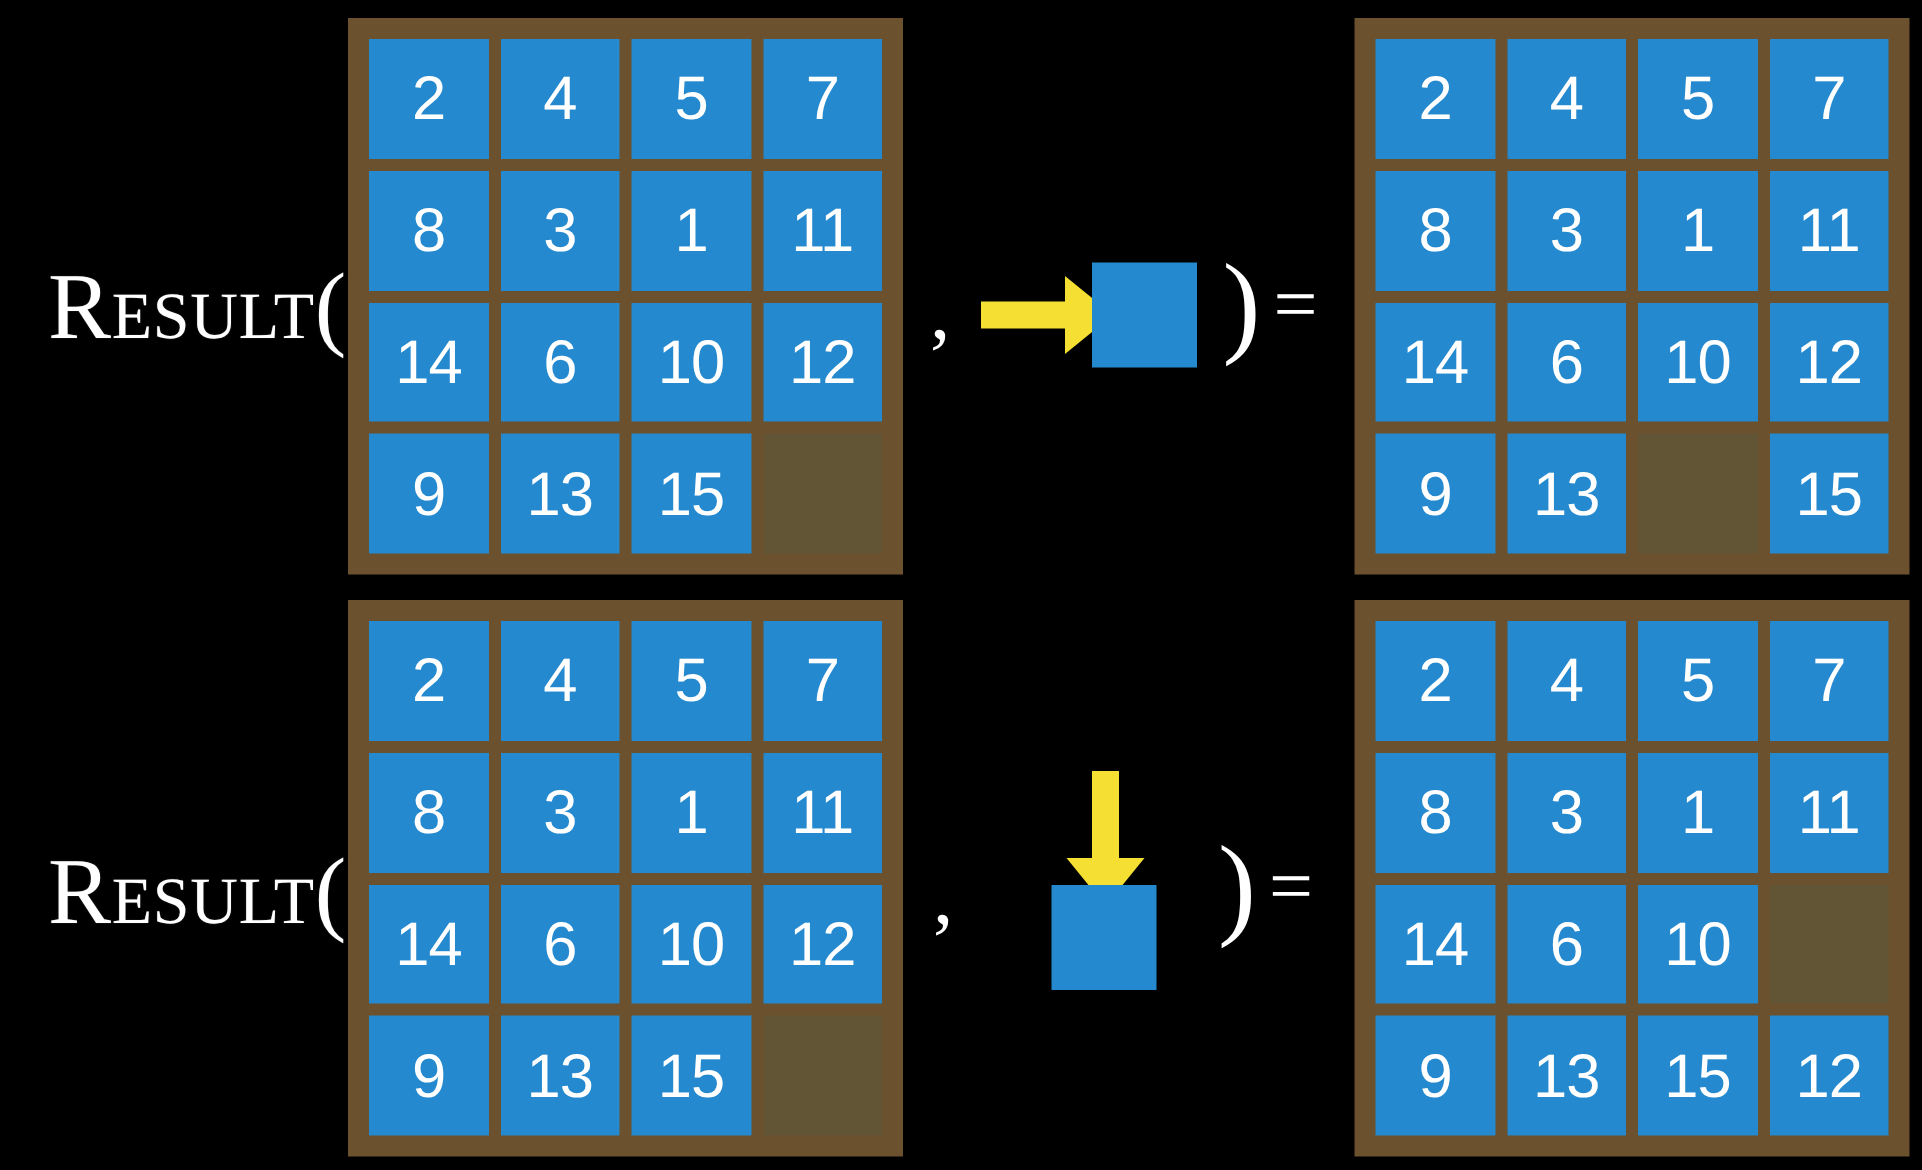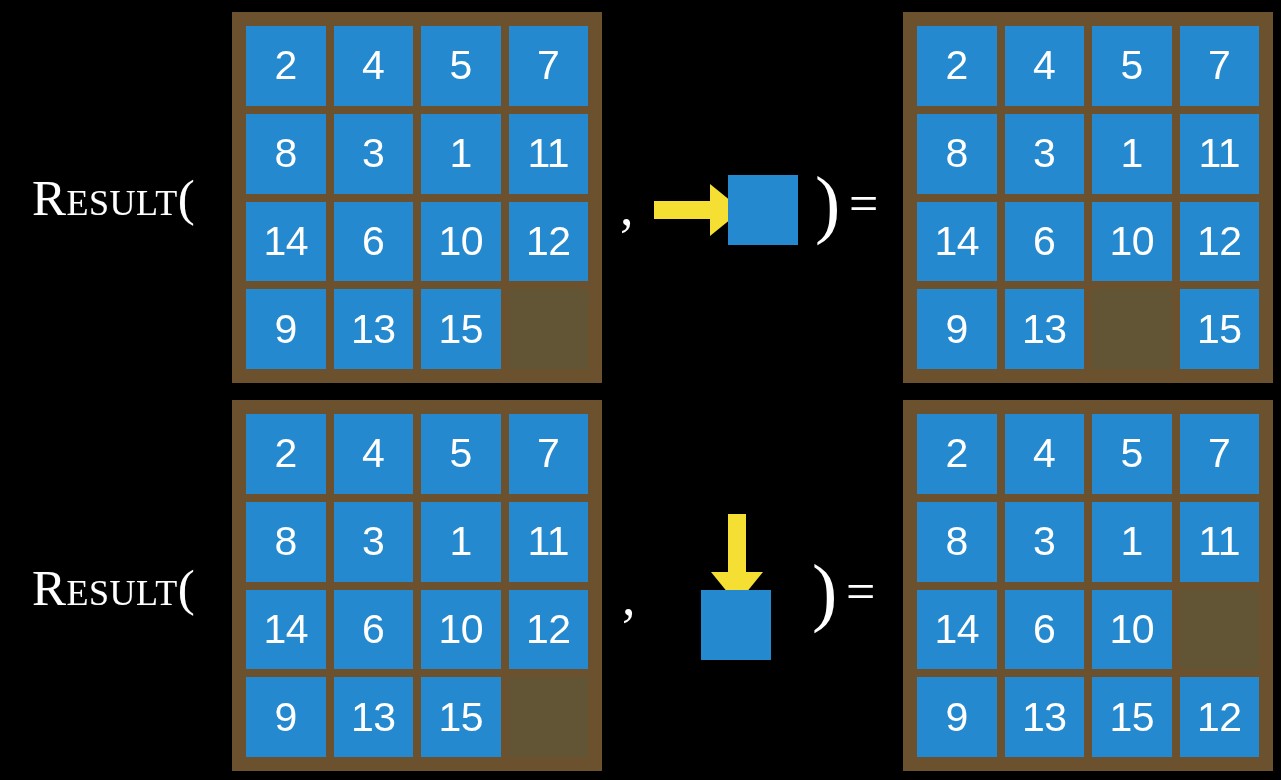--- a/index.html
+++ b/index.html
@@ -19,21 +19,21 @@
     height: 780px;
     background: #000000;
   }
 
   
   .result-label {
     position: absolute;
     color: #ffffff;
     font-family: "Liberation Serif", serif;
     font-variant: small-caps;
-    font-size: 51px;
+    font-size: 63px;
     line-height: 1;
     letter-spacing: 0.5px;
     white-space: nowrap;
     text-shadow: 0 0 1px rgba(255,255,255,0.25);
   }
 
   
   .punct {
     position: absolute;
     color: #ffffff;

